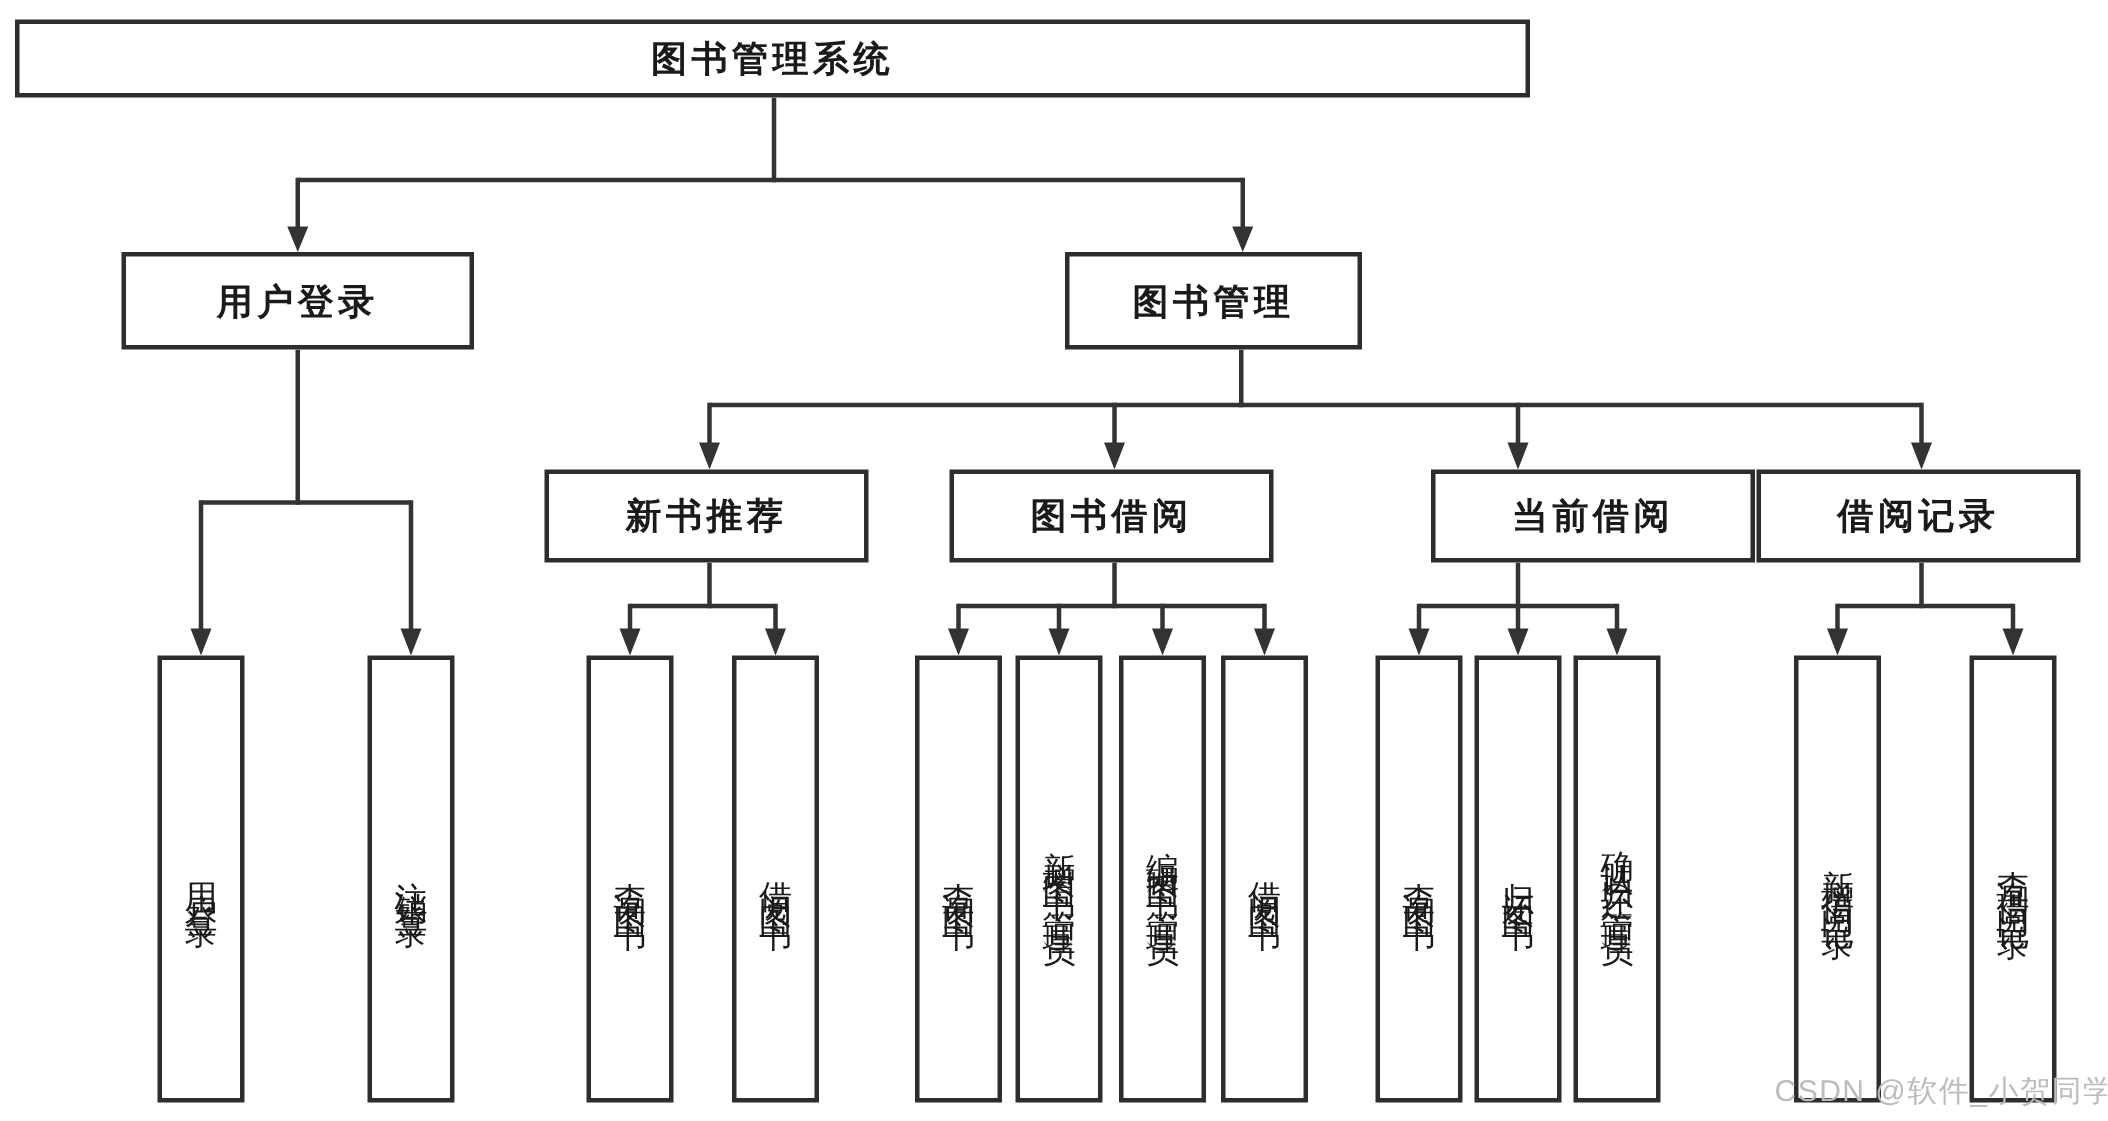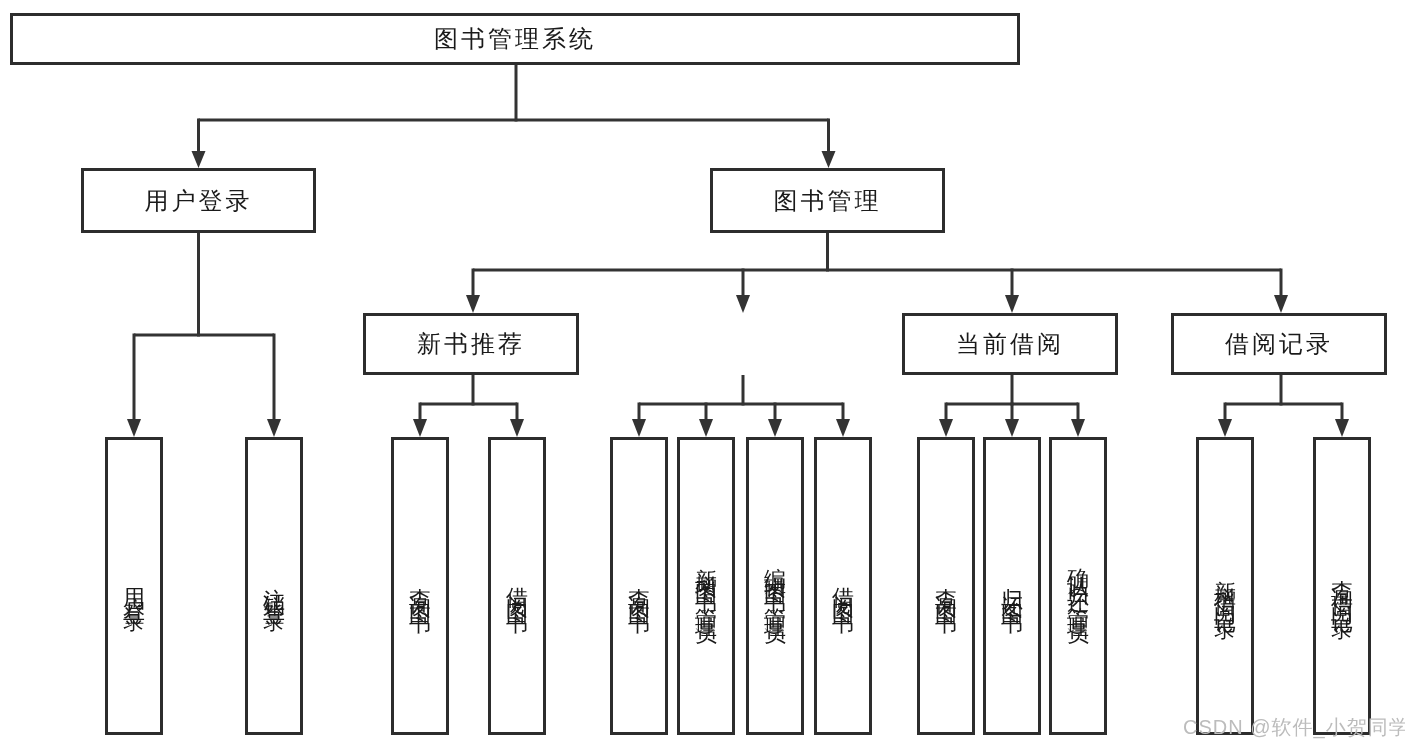--- a/index.html
+++ b/index.html
@@ -41,38 +41,39 @@
     border: 3px solid var(--color-border);
     display: flex;
     align-items: center;
     justify-content: center;
   }
   .hlabel {
     font-size: 24px;
     letter-spacing: 3px;
     color: var(--color-text);
     white-space: nowrap;
+    font-weight: bold;
   }
   .vbox { top: 437px; width: 58px; height: 298px; }
   .vlabel {
     writing-mode: vertical-lr;
     text-orientation: mixed;
     font-size: 22px;
     letter-spacing: 8px;
     line-height: 1;
     color: var(--color-text);
   }
   
   #box-root        { left: 10px;  top: 13px;  width: 1010px; height: 52px; }
   #box-user-login  { left: 81px;  top: 168px; width: 235px;  height: 65px; }
-  #box-book-mgmt   { left: 710px; top: 168px; width: 235px;  height: 65px; }
+  #box-book-mgmt   { left: 710px; top: 168px; width: 198px;  height: 65px; }
   .l3 { top: 313px; width: 216px; height: 62px; }
   #box-new-book    { left: 363px;  }
   #box-book-borrow { left: 633px;  }
-  #box-cur-borrow  { left: 902px;  }
+  #box-cur-borrow  { left: 954px;  }
   #box-borrow-rec  { left: 1171px; }
   #leaf-login      { left: 105px;  }
   #leaf-logout     { left: 245px;  }
   #leaf-query1     { left: 391px;  }
   #leaf-borrow1    { left: 488px;  }
   #leaf-query2     { left: 610px;  }
   #leaf-addbook    { left: 677px;  }
   #leaf-editbook   { left: 746px;  }
   #leaf-borrow2    { left: 814px;  }
   #leaf-query3     { left: 917px;  }
@@ -178,20 +179,23 @@
   <div class="node" id="box-user-login">
     <span class="hlabel">用户登录</span>
   </div>
   <div class="node" id="box-book-mgmt">
     <span class="hlabel">图书管理</span>
   </div>
 
   <div class="node l3" id="box-new-book">
     <span class="hlabel">新书推荐</span>
   </div>
+  <div class="node l3" id="box-book-borrow">
+    <span class="hlabel">图书借阅</span>
+  </div>
   <div class="node l3" id="box-cur-borrow">
     <span class="hlabel">当前借阅</span>
   </div>
   <div class="node l3" id="box-borrow-rec">
     <span class="hlabel">借阅记录</span>
   </div>
 
   <div class="node vbox" id="leaf-login">
     <span class="vlabel">用户登录</span>
   </div>

